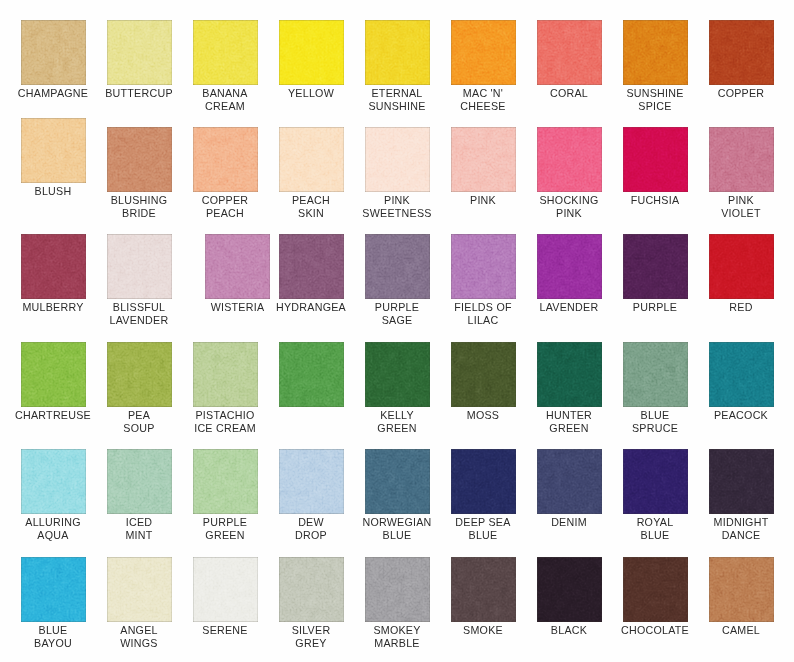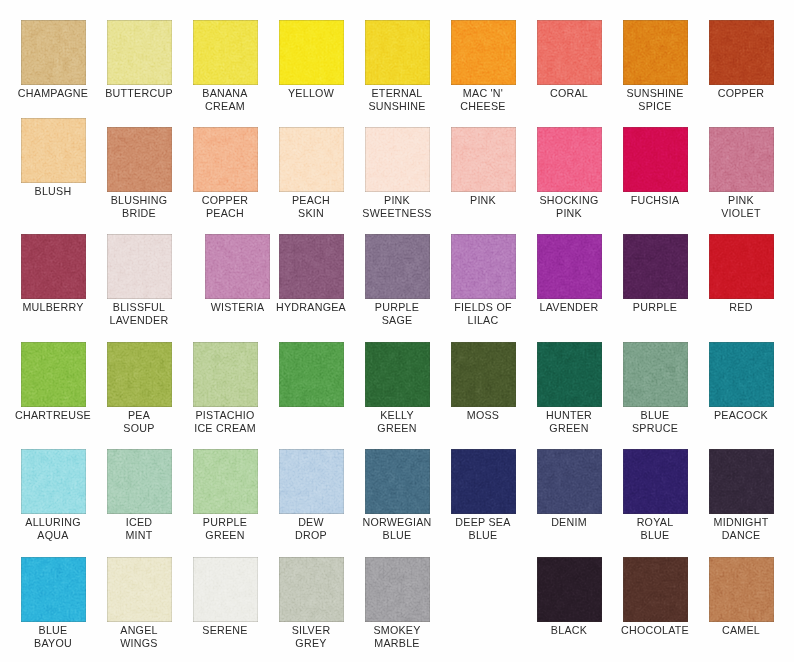--- a/index.html
+++ b/index.html
@@ -675,20 +675,32 @@
         <rect x="260" y="325" width="65" height="65" filter="url(#leatherGrain)"></rect>
       </svg>
       <svg class="grain" width="65" height="65" viewBox="260 325 65 65" style="opacity:0.318">
         <rect x="260" y="325" width="65" height="65" filter="url(#leatherMottle)"></rect>
       </svg>
       <div class="edge"></div>
     </div>
     <div class="label">SMOKEY
 MARBLE</div>
   </div>
+  <div class="cell" style="left:450.5px;top:556.5px">
+    <div class="chip" style="background-color: rgb(89, 71, 73);">
+      <svg class="grain" width="65" height="65" viewBox="325 325 65 65" style="opacity:0.396">
+        <rect x="325" y="325" width="65" height="65" filter="url(#leatherGrain)"></rect>
+      </svg>
+      <svg class="grain" width="65" height="65" viewBox="325 325 65 65" style="opacity:0.215">
+        <rect x="325" y="325" width="65" height="65" filter="url(#leatherMottle)"></rect>
+      </svg>
+      <div class="edge"></div>
+    </div>
+    <div class="label">SMOKE</div>
+  </div>
   <div class="cell" style="left:536.5px;top:556.5px">
     <div class="chip" style="background-color: rgb(42, 29, 41);">
       <svg class="grain" width="65" height="65" viewBox="390 325 65 65" style="opacity:0.289">
         <rect x="390" y="325" width="65" height="65" filter="url(#leatherGrain)"></rect>
       </svg>
       <svg class="grain" width="65" height="65" viewBox="390 325 65 65" style="opacity:0.158">
         <rect x="390" y="325" width="65" height="65" filter="url(#leatherMottle)"></rect>
       </svg>
       <div class="edge"></div>
     </div>

